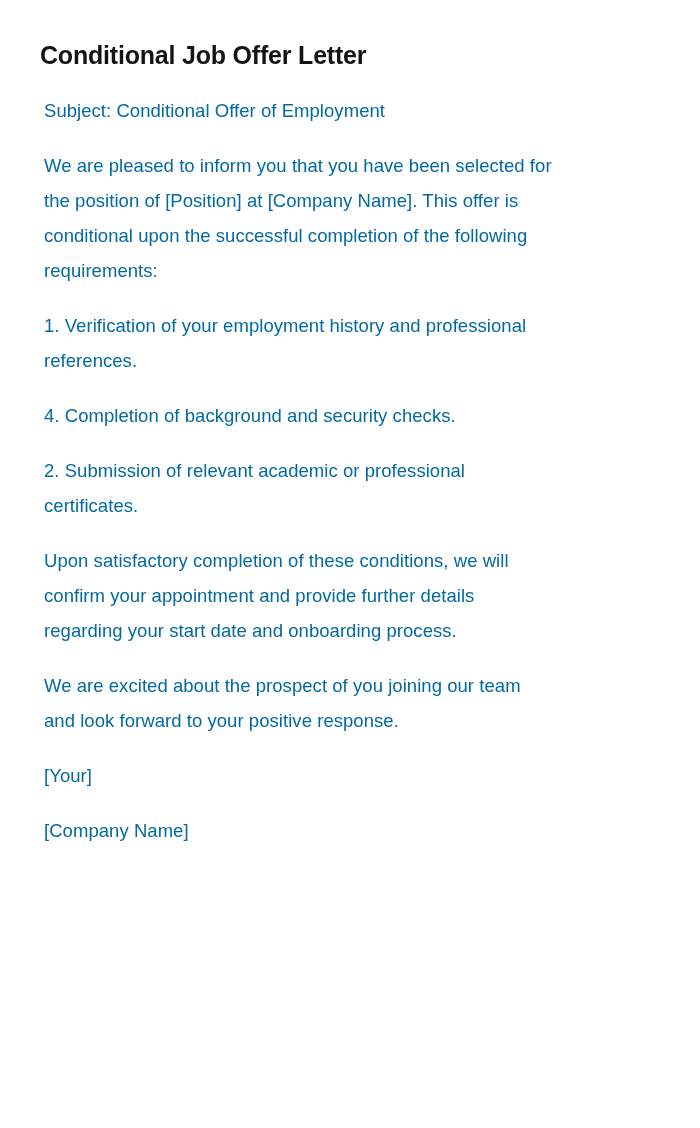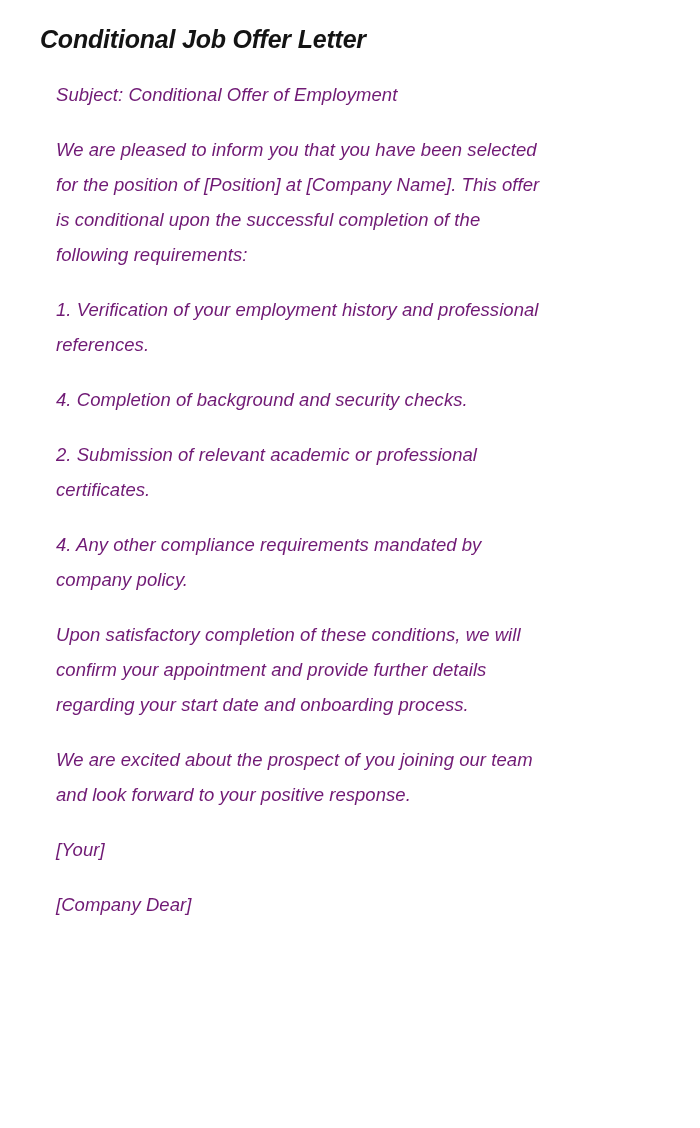--- a/index.html
+++ b/index.html
@@ -11,37 +11,36 @@
     width: 700px;
     min-height: 1128px;
     font-family: "Liberation Sans", "DejaVu Sans", sans-serif;
     color: #1b1b1b;
     -webkit-font-smoothing: antialiased;
   }
   .page {
     box-sizing: border-box;
     width: 620px;
     min-height: 1128px;
-    padding: 24px 65px 40px 40px;
+    padding: 40px 65px 40px 40px;
     background: #ffffff;
-    font-style: italic;
   }
   .doc-title {
     font-size: 25px;
     font-weight: 700;
     line-height: 1.25;
     letter-spacing: -0.2px;
     margin: 0 0 22px 0;
     color: #141414;
   }
   .para {
     font-size: 18.5px;
     line-height: 35px;
-    margin: 0 0 20px 16px;
-    color: #701a75;
+    margin: 0 0 20px 4px;
+    color: #0369a1;
     letter-spacing: 0.05px;
   }
   .para:last-child {
     margin-bottom: 0;
   }
   .para.sig {
     margin-bottom: 20px;
   }
 </style>
 </head>
@@ -55,25 +54,24 @@
 
 
   <p class="para">We are pleased to inform you that you have been selected for the position of [Position] at [Company Name]. This offer is conditional upon the successful completion of the following requirements:</p>
 
   <p class="para">1. Verification of your employment history and professional references.</p>
 
   <p class="para">4. Completion of background and security checks.</p>
 
   <p class="para">2. Submission of relevant academic or professional certificates.</p>
 
-  <p class="para">4. Any other compliance requirements mandated by company policy.</p>
 
   <p class="para">Upon satisfactory completion of these conditions, we will confirm your appointment and provide further details regarding your start date and onboarding process.</p>
 
   <p class="para">We are excited about the prospect of you joining our team and look forward to your positive response.</p>
 
 
 
   <p class="para sig">[Your]</p>
 
-  <p class="para sig">[Company Dear]</p>
+  <p class="para sig">[Company Name]</p>
 
 </div>
 
 </body></html>

